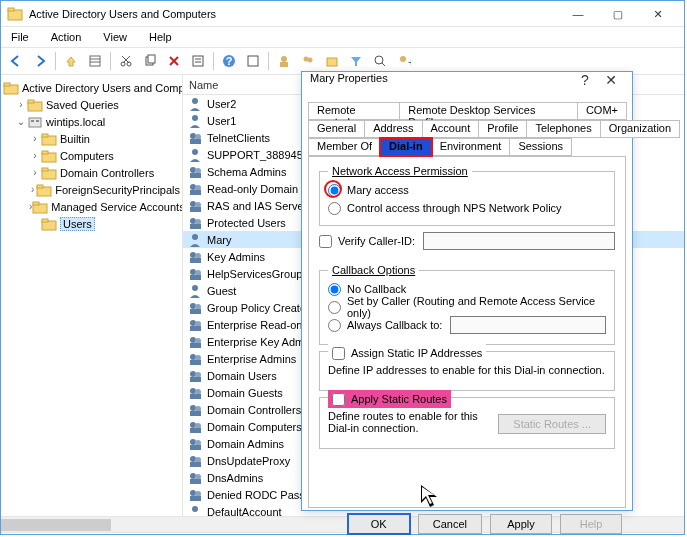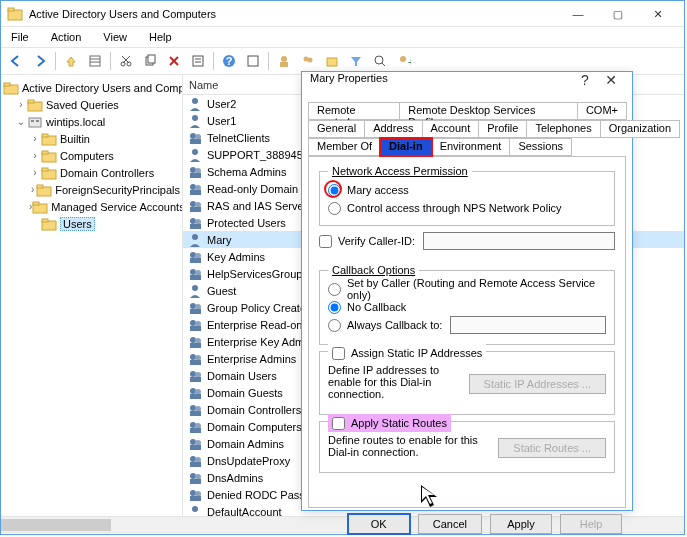--- a/index.html
+++ b/index.html
@@ -588,49 +588,48 @@
         <label class="checklabel">
             <input type="checkbox" style="">
             <span>Verify Caller-ID:</span>
           </label>
         <input class="txt" disabled="" style="">
       </div>
 
       <fieldset style="margin-top:12px">
         <legend>Callback Options</legend>
         <label class="radiolabel">
+            <input type="radio" name="cb" checked="" style="">
+            <span>No Callback</span>
+          </label>
+        <label class="radiolabel">
             <input type="radio" name="cb" style="">
             <span>Set by Caller (Routing and Remote Access Service only)</span>
-          </label>
-        <label class="radiolabel">
-            <input type="radio" name="cb" checked="" style="">
-            <span>No Callback</span>
           </label>
         <div class="field-row">
           <label class="radiolabel" style="flex:0 0 auto">
               <input type="radio" name="cb" style="">
               <span>Always Callback to:</span>
             </label>
           <input class="txt" disabled="" style="">
         </div>
       </fieldset>
 
       <fieldset>
         <label class="checklabel" style="margin-top:-12px;background:#fff;width:fit-content;padding:0 4px">
             <input type="checkbox" style="">
             <span>Assign Static IP Addresses</span>
           </label>
         <div style="display:flex;align-items:center;gap:8px">
           <div class="small-note" style="flex:1">Define IP addresses to enable for this Dial-in connection.</div>
-          <button class="btn" disabled="">Static IP Addresses ...</button>
         </div>
       </fieldset>
 
       <fieldset>
-        <label class="checklabel" style="margin-top:-12px;background:#f0abfc;width:fit-content;padding:0 4px">
+        <label class="checklabel" style="margin-top:-12px;background:#ec4899;width:fit-content;padding:0 4px">
             <input type="checkbox" style="">
             <span>Apply Static Routes</span>
           </label>
         <div style="display:flex;align-items:center;gap:8px">
           <div class="small-note" style="flex:1">Define routes to enable for this Dial-in connection.</div>
           <button class="btn" disabled="">Static Routes ...</button>
         </div>
       </fieldset>
     </div>
     <div class="dlg-buttons">

